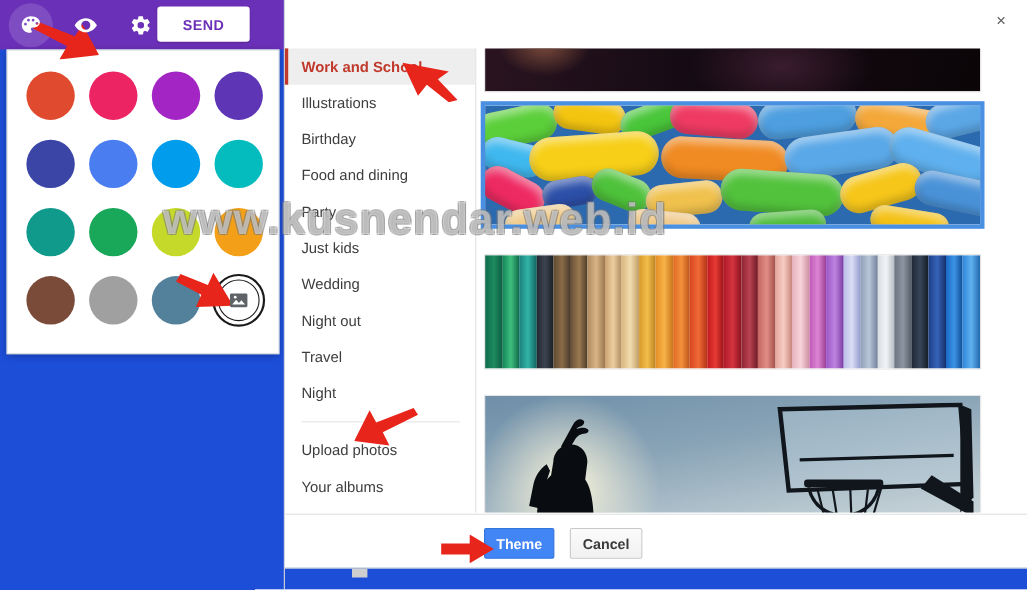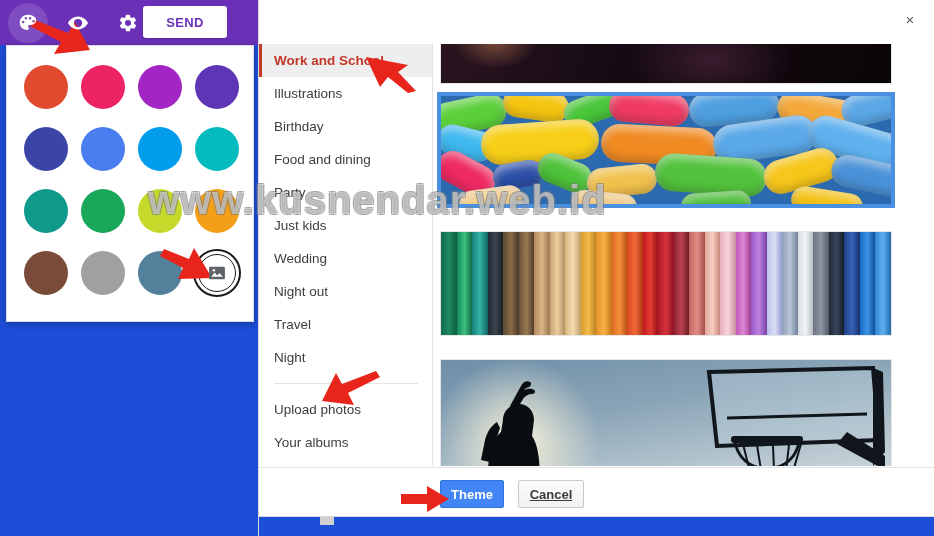--- a/index.html
+++ b/index.html
@@ -169,21 +169,20 @@
     font-weight: bold;
   }
   .btn-select {
     left: 181px; width: 64px;
     background:#4285f4; color:#fff; border:1px solid #3275dd;
   }
   .btn-cancel {
     left: 259px; width: 66px;
     background: linear-gradient(#fbfbfb,#f1f1f1); color:#3a3a3a;
     border:1px solid #c9c9c9;
-    text-decoration:underline;
   }
 
   .footer-divider {
     position:absolute; left: 259px; top: 516px; width: 675px; height:1px;
     background:#d9d9d9;
   }
   .bottom-tab {
     position:absolute; left: 320px; top: 517px; width: 14px; height: 8px;
     background:#cfcfcf;
   }

